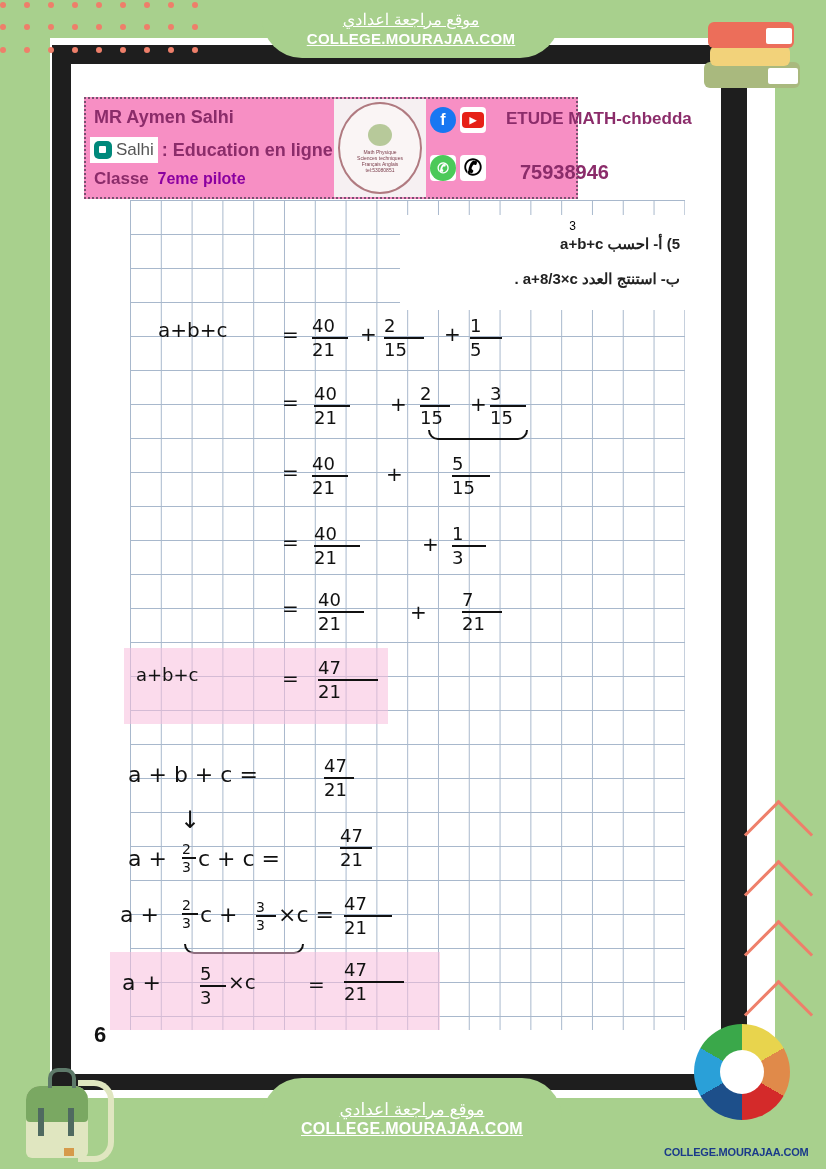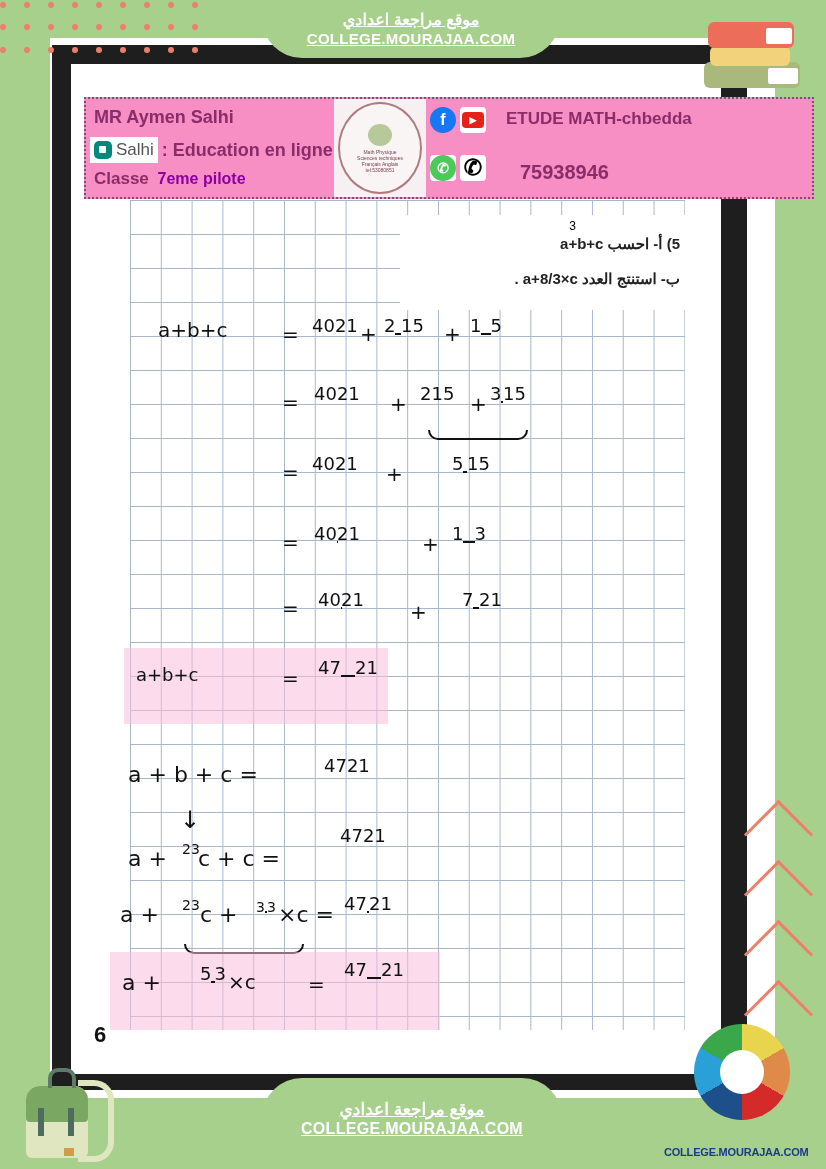--- a/index.html
+++ b/index.html
@@ -5,25 +5,25 @@
   html,body{margin:0;padding:0;}
   body{width:826px;height:1169px;position:relative;overflow:hidden;background:#a8d08d;font-family:"Liberation Sans",sans-serif;}
   .dots{position:absolute;left:0;top:0;width:210px;height:56px;}
   .dot{position:absolute;width:6px;height:6px;border-radius:50%;background:#ee7f6a;}
   .white-frame{position:absolute;left:50px;top:38px;width:725px;height:1060px;background:#fff;}
   .black-frame{position:absolute;left:52px;top:45px;width:695px;height:1045px;background:#1e1e1e;}
   .page{position:absolute;left:71px;top:64px;width:650px;height:1010px;background:#fff;}
   .banner{position:absolute;left:262px;height:58px;width:298px;background:#a8d08d;border-radius:40px;text-align:center;color:#fff;}
   .banner.top{top:0;border-top-left-radius:0;border-top-right-radius:0;}
   .banner.bottom{top:1078px;height:91px;width:300px;left:262px;border-bottom-left-radius:0;border-bottom-right-radius:0;}
-  .banner .ar{display:block;font-size:16px;font-weight:bold;text-decoration:underline;line-height:20px;margin-top:10px;}
+  .banner .ar{display:block;font-size:16px;font-weight:normal;text-decoration:underline;line-height:20px;margin-top:10px;}
   .banner .en{display:block;font-size:15px;font-weight:bold;text-decoration:underline;letter-spacing:.3px;line-height:18px;}
   .banner.bottom .ar{margin-top:22px;font-size:17px;}
   .banner.bottom .en{font-size:16px;}
-  .header{position:absolute;left:84px;top:97px;width:730px;height:102px;background:#f78fc4;border:2px dotted #7a5070;box-sizing:border-box;}
+  .header{position:absolute;left:84px;top:97px;width:494px;height:102px;background:#f78fc4;border:2px dotted #7a5070;box-sizing:border-box;}
   .h-left{position:absolute;left:0;top:0;width:248px;height:100%;}
   .h-row{position:absolute;left:8px;font-weight:bold;color:#8b2c6a;}
   .name{top:8px;font-size:18px;}
   .meet{top:38px;left:4px;font-size:18px;display:flex;align-items:center;}
   .meet-badge{background:#fff;display:flex;align-items:center;padding:2px 4px;margin-right:4px;height:22px;}
   .meet-icon{width:18px;height:18px;border-radius:5px;background:#00897b;position:relative;margin-right:4px;}
   .meet-icon:after{content:"";position:absolute;left:5px;top:5px;width:7px;height:7px;background:#fff;border-radius:1px;}
   .meet-label{color:#555;font-weight:normal;font-size:17px;}
   .classe{top:70px;font-size:17px;}
   .classe .level{color:#8b00a0;font-size:16px;margin-left:4px;}
@@ -42,21 +42,21 @@
   .phone-num{position:absolute;left:94px;top:62px;font-size:20px;font-weight:bold;color:#8b2c6a;}
   .grid{position:absolute;left:130px;top:200px;width:555px;height:830px;
     background-image:linear-gradient(to right,#a8b8cc 1px,transparent 1px),linear-gradient(to bottom,#a8b8cc 1px,transparent 1px);
     background-size:30.8px 34px;background-position:0 0;}
   .question{position:absolute;left:400px;top:215px;width:290px;height:95px;background:#fff;}
   .q-line{position:absolute;right:10px;font-size:15px;color:#222;white-space:nowrap;}
   .q1{top:20px;font-weight:bold;}
   .q2{top:55px;font-weight:bold;}
   .sup{position:absolute;font-size:12px;}
   .hw{position:absolute;font-family:"DejaVu Sans",sans-serif;color:#111;font-size:20px;white-space:nowrap;}
-  .frac{position:absolute;display:flex;flex-direction:row;align-items:flex-end;font-family:"DejaVu Sans",sans-serif;color:#111;}
+  .frac{position:absolute;display:flex;flex-direction:column;align-items:flex-start;font-family:"DejaVu Sans",sans-serif;color:#111;}
   .frac .n{font-size:18px;line-height:20px;}
   .frac .bar{height:2px;background:#111;width:100%;margin:1px 0;}
   .frac .d{font-size:18px;line-height:20px;}
   .frac.sm .n,.frac.sm .d{font-size:14px;line-height:14px;}
   .hl{position:absolute;background:rgba(248,190,220,0.55);}
   .brace{position:absolute;border-bottom:2px solid #111;border-left:2px solid #111;border-right:2px solid #111;border-radius:0 0 12px 12px;height:8px;}
   .page-num{position:absolute;left:94px;top:1022px;font-size:22px;font-weight:bold;color:#111;}
   .chev{position:absolute;width:46px;height:46px;border-top:3px solid #ee7f6a;border-left:3px solid #ee7f6a;transform:rotate(45deg);}
   .books{position:absolute;left:696px;top:10px;width:110px;height:80px;}
   .book{position:absolute;border-radius:6px;}

